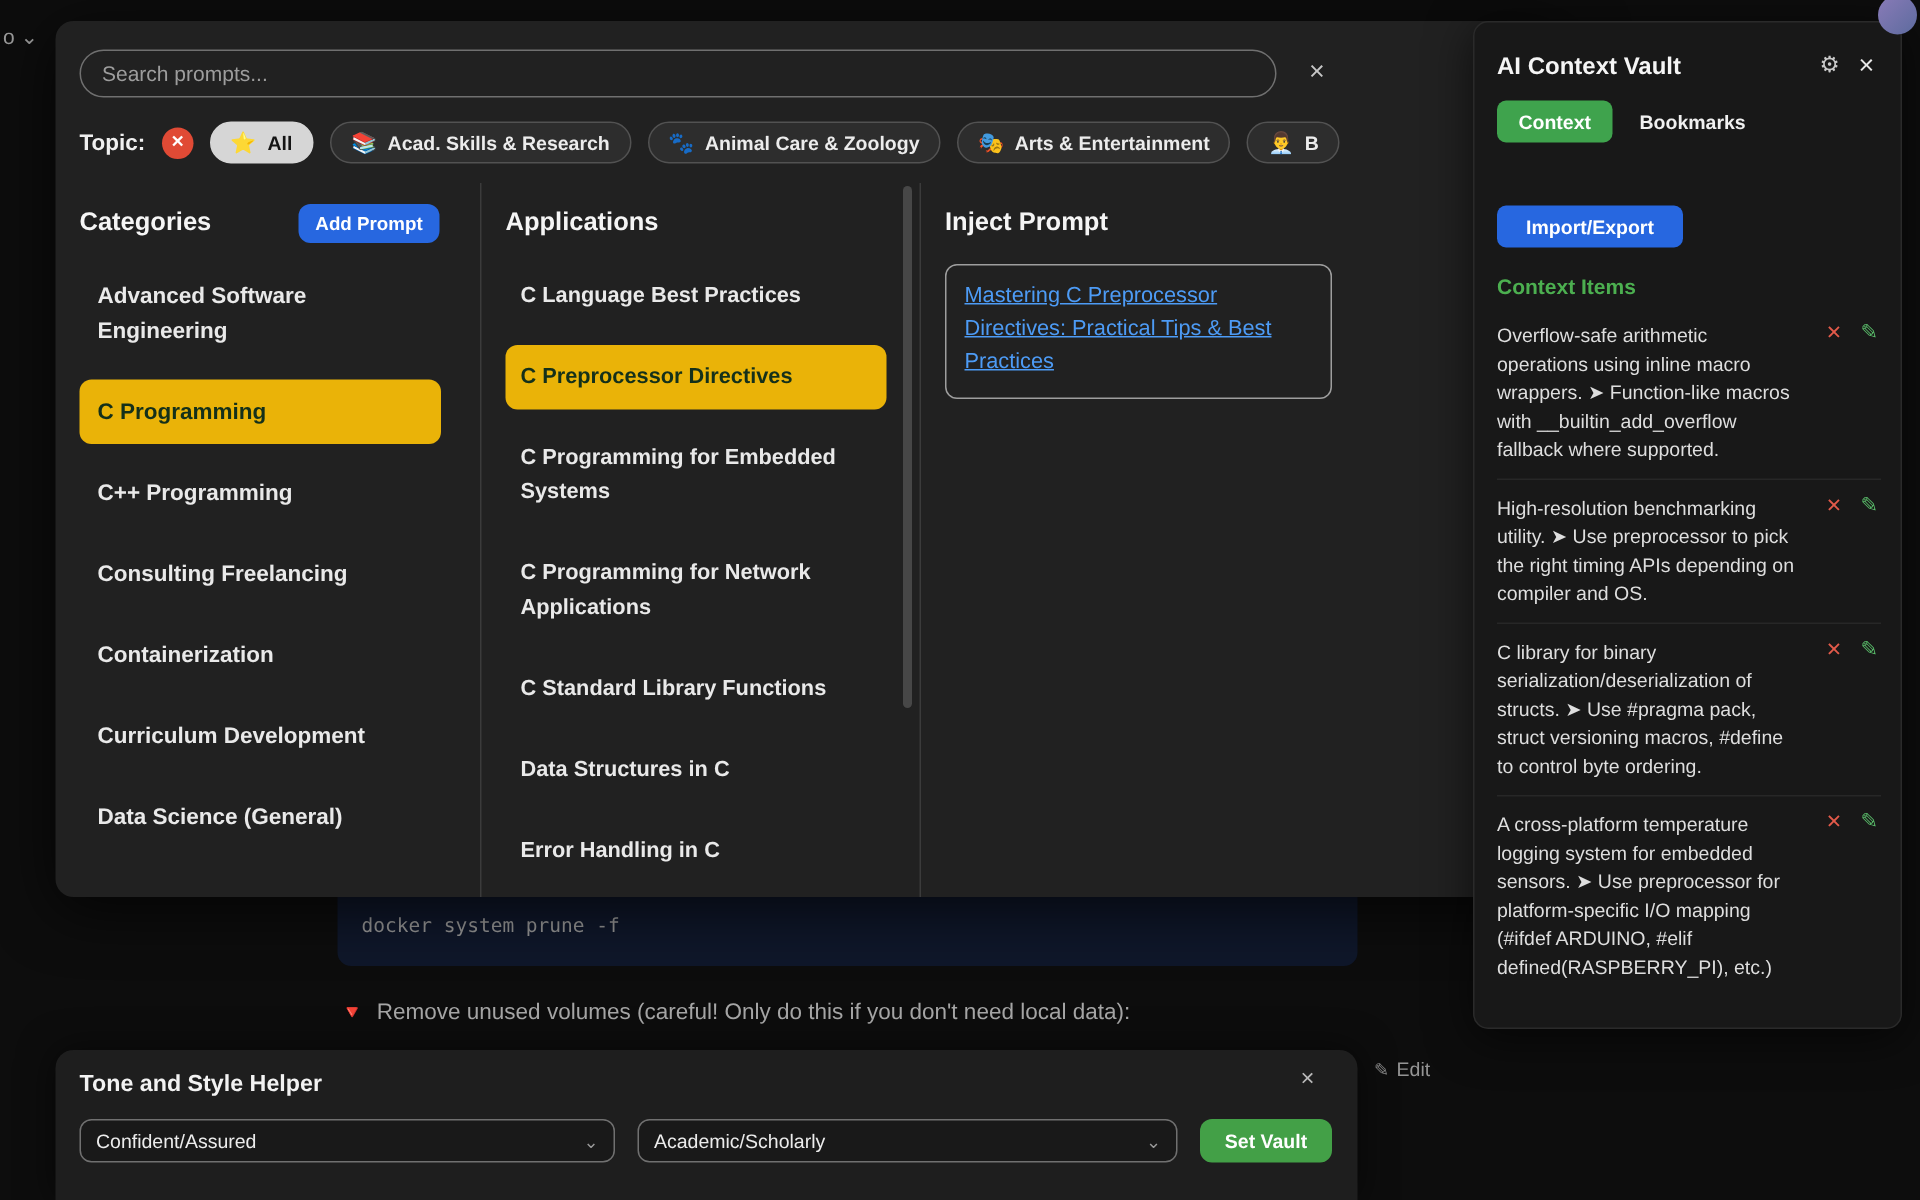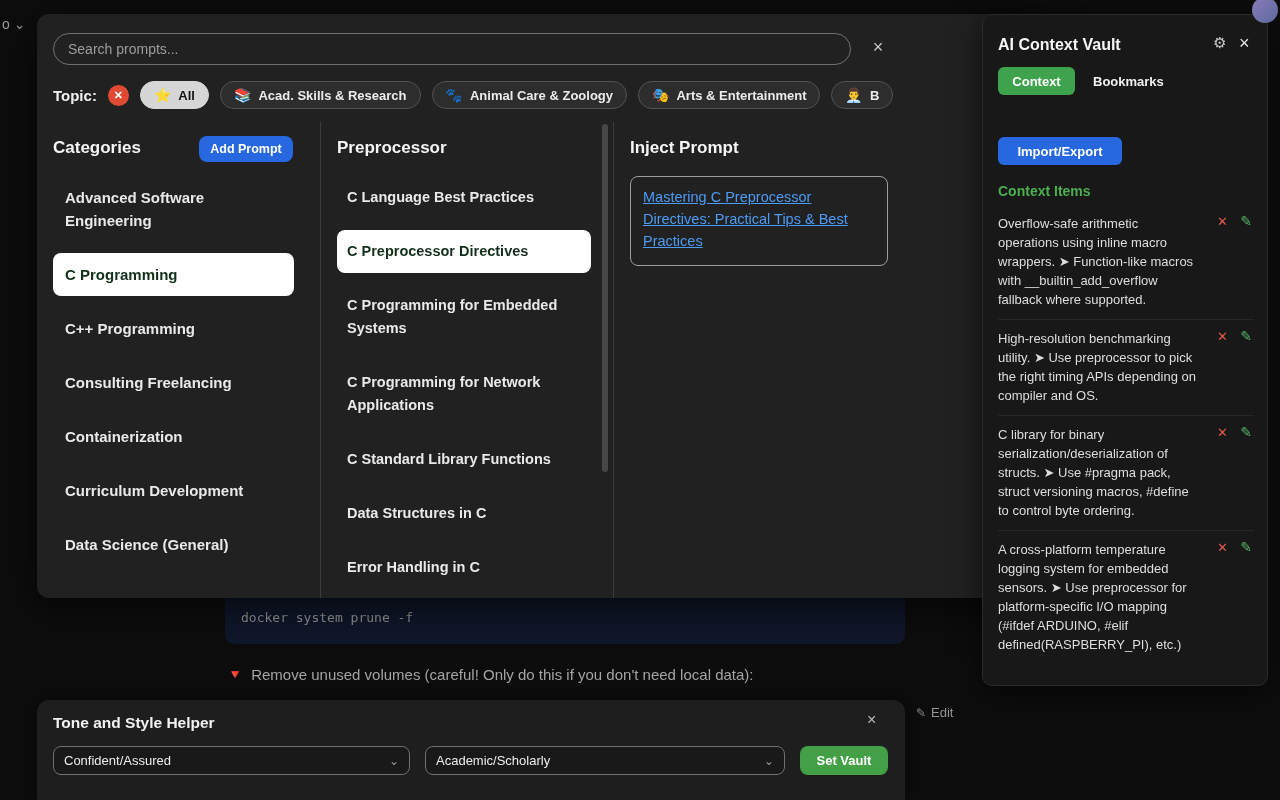--- a/index.html
+++ b/index.html
@@ -103,21 +103,21 @@
     left:162px; top:122px; width:94px; height:26px;
     background:#2767e0; border-radius:8px; color:#fff;
     font-size:12.5px; font-weight:600;
   }
 
   ul.picker { list-style:none; }
   ul.picker li {
     padding:10px 12px; margin-bottom:11px; border-radius:8px;
     font-weight:600; color:#e9e9e9; cursor:pointer;
   }
-  ul.picker li.selected { background:#ffffff; color:#14301a; }
+  ul.picker li.selected { background:#eab308; color:#14301a; }
   #categories-list { left:16px; top:162px; width:241px; }
   #categories-list li { font-size:15px; line-height:23px; }
   #subcategories-list { left:300px; top:162px; width:254px; }
   #subcategories-list li { font-size:14.5px; line-height:23px; padding:10px; }
 
   #subcat-scrollbar { left:565px; top:110px; width:6px; height:348px; background:#474747; border-radius:3px; }
 
   #inject-box {
     left:593px; top:162px; width:258px; height:90px;
     border:1px solid #9e9e9e; border-radius:8px; padding:9px 12px;
@@ -225,21 +225,21 @@
       <span class="cicon">👨‍💼</span>
       <span>B</span>
     </button>
   </div>
 
   <div class="vline" id="vline-1"></div>
   <div class="vline" id="vline-2"></div>
 
   <h3 class="abs col-header" id="categories-header">Categories</h3>
   <button class="abs" id="add-prompt-btn">Add Prompt</button>
-  <h3 class="abs col-header" id="subcategories-header">Preprocessor</h3>
+  <h3 class="abs col-header" id="subcategories-header">Applications</h3>
   <h3 class="abs col-header" id="inject-header">Inject Prompt</h3>
 
   <ul class="abs picker" id="categories-list">
     <li>Advanced Software Engineering</li>
     <li class="selected">C Programming</li>
     <li>C++ Programming</li>
     <li>Consulting Freelancing</li>
     <li>Containerization</li>
     <li>Curriculum Development</li>
     <li>Data Science (General)</li>

